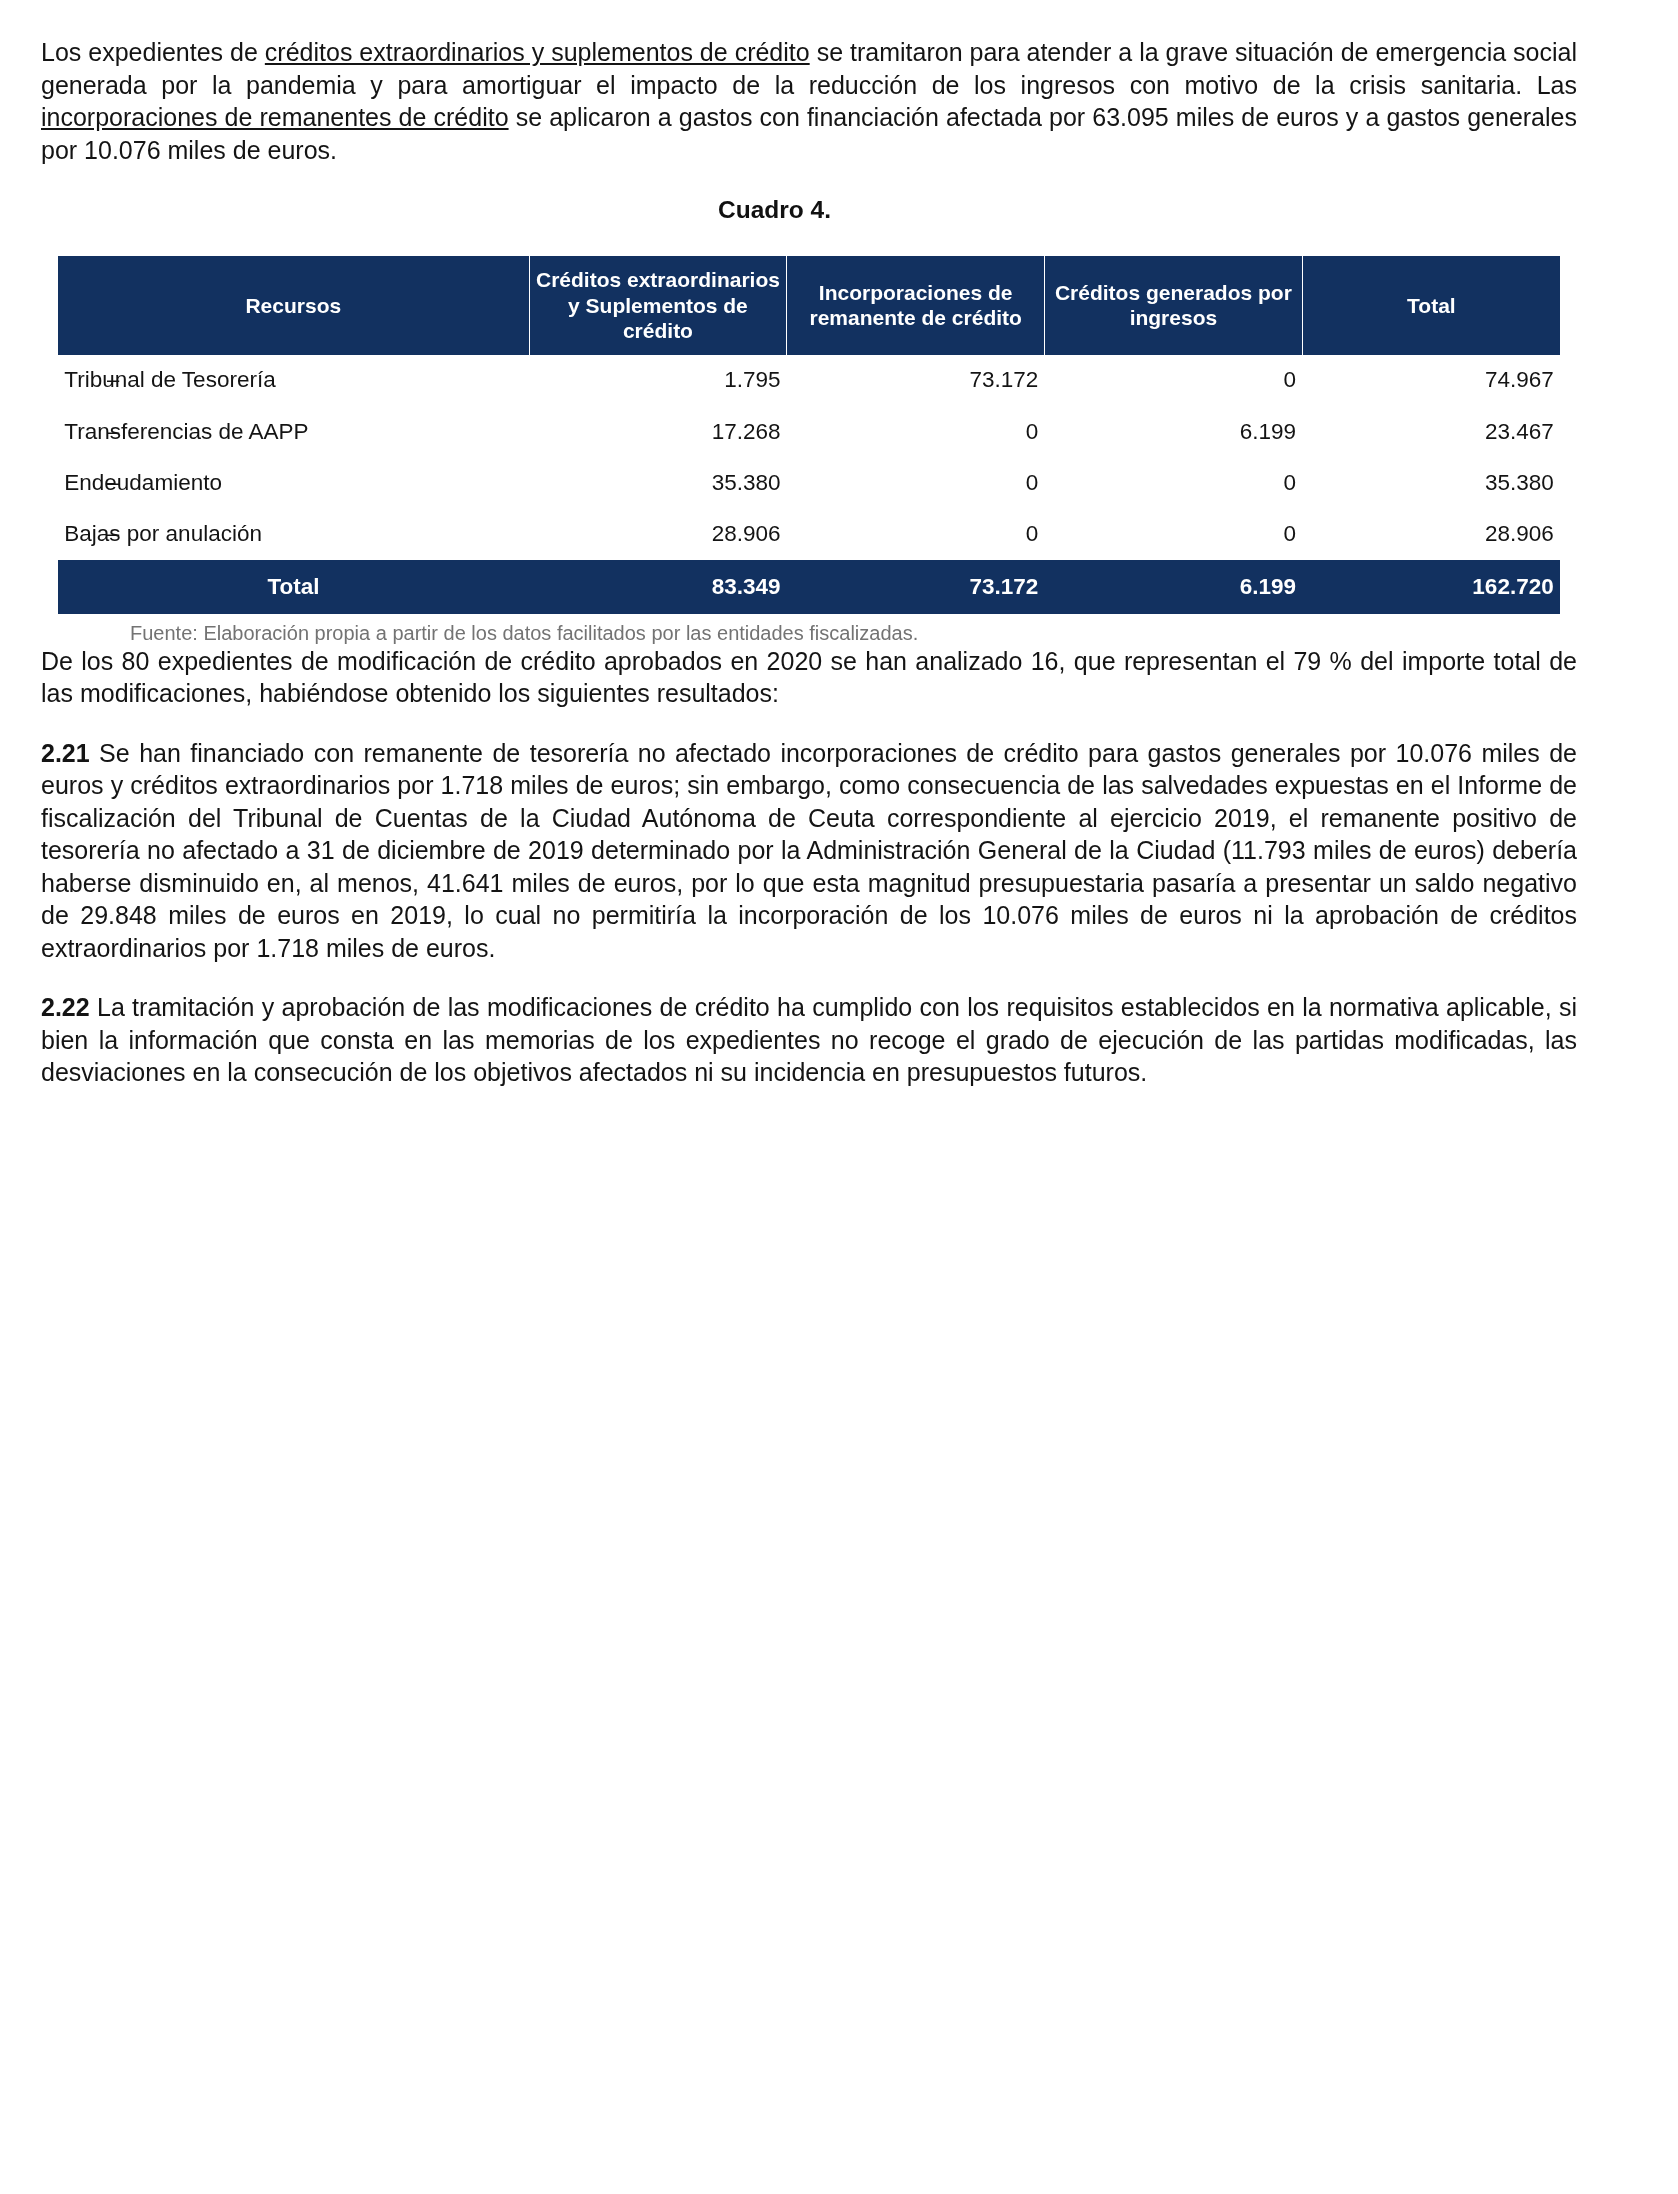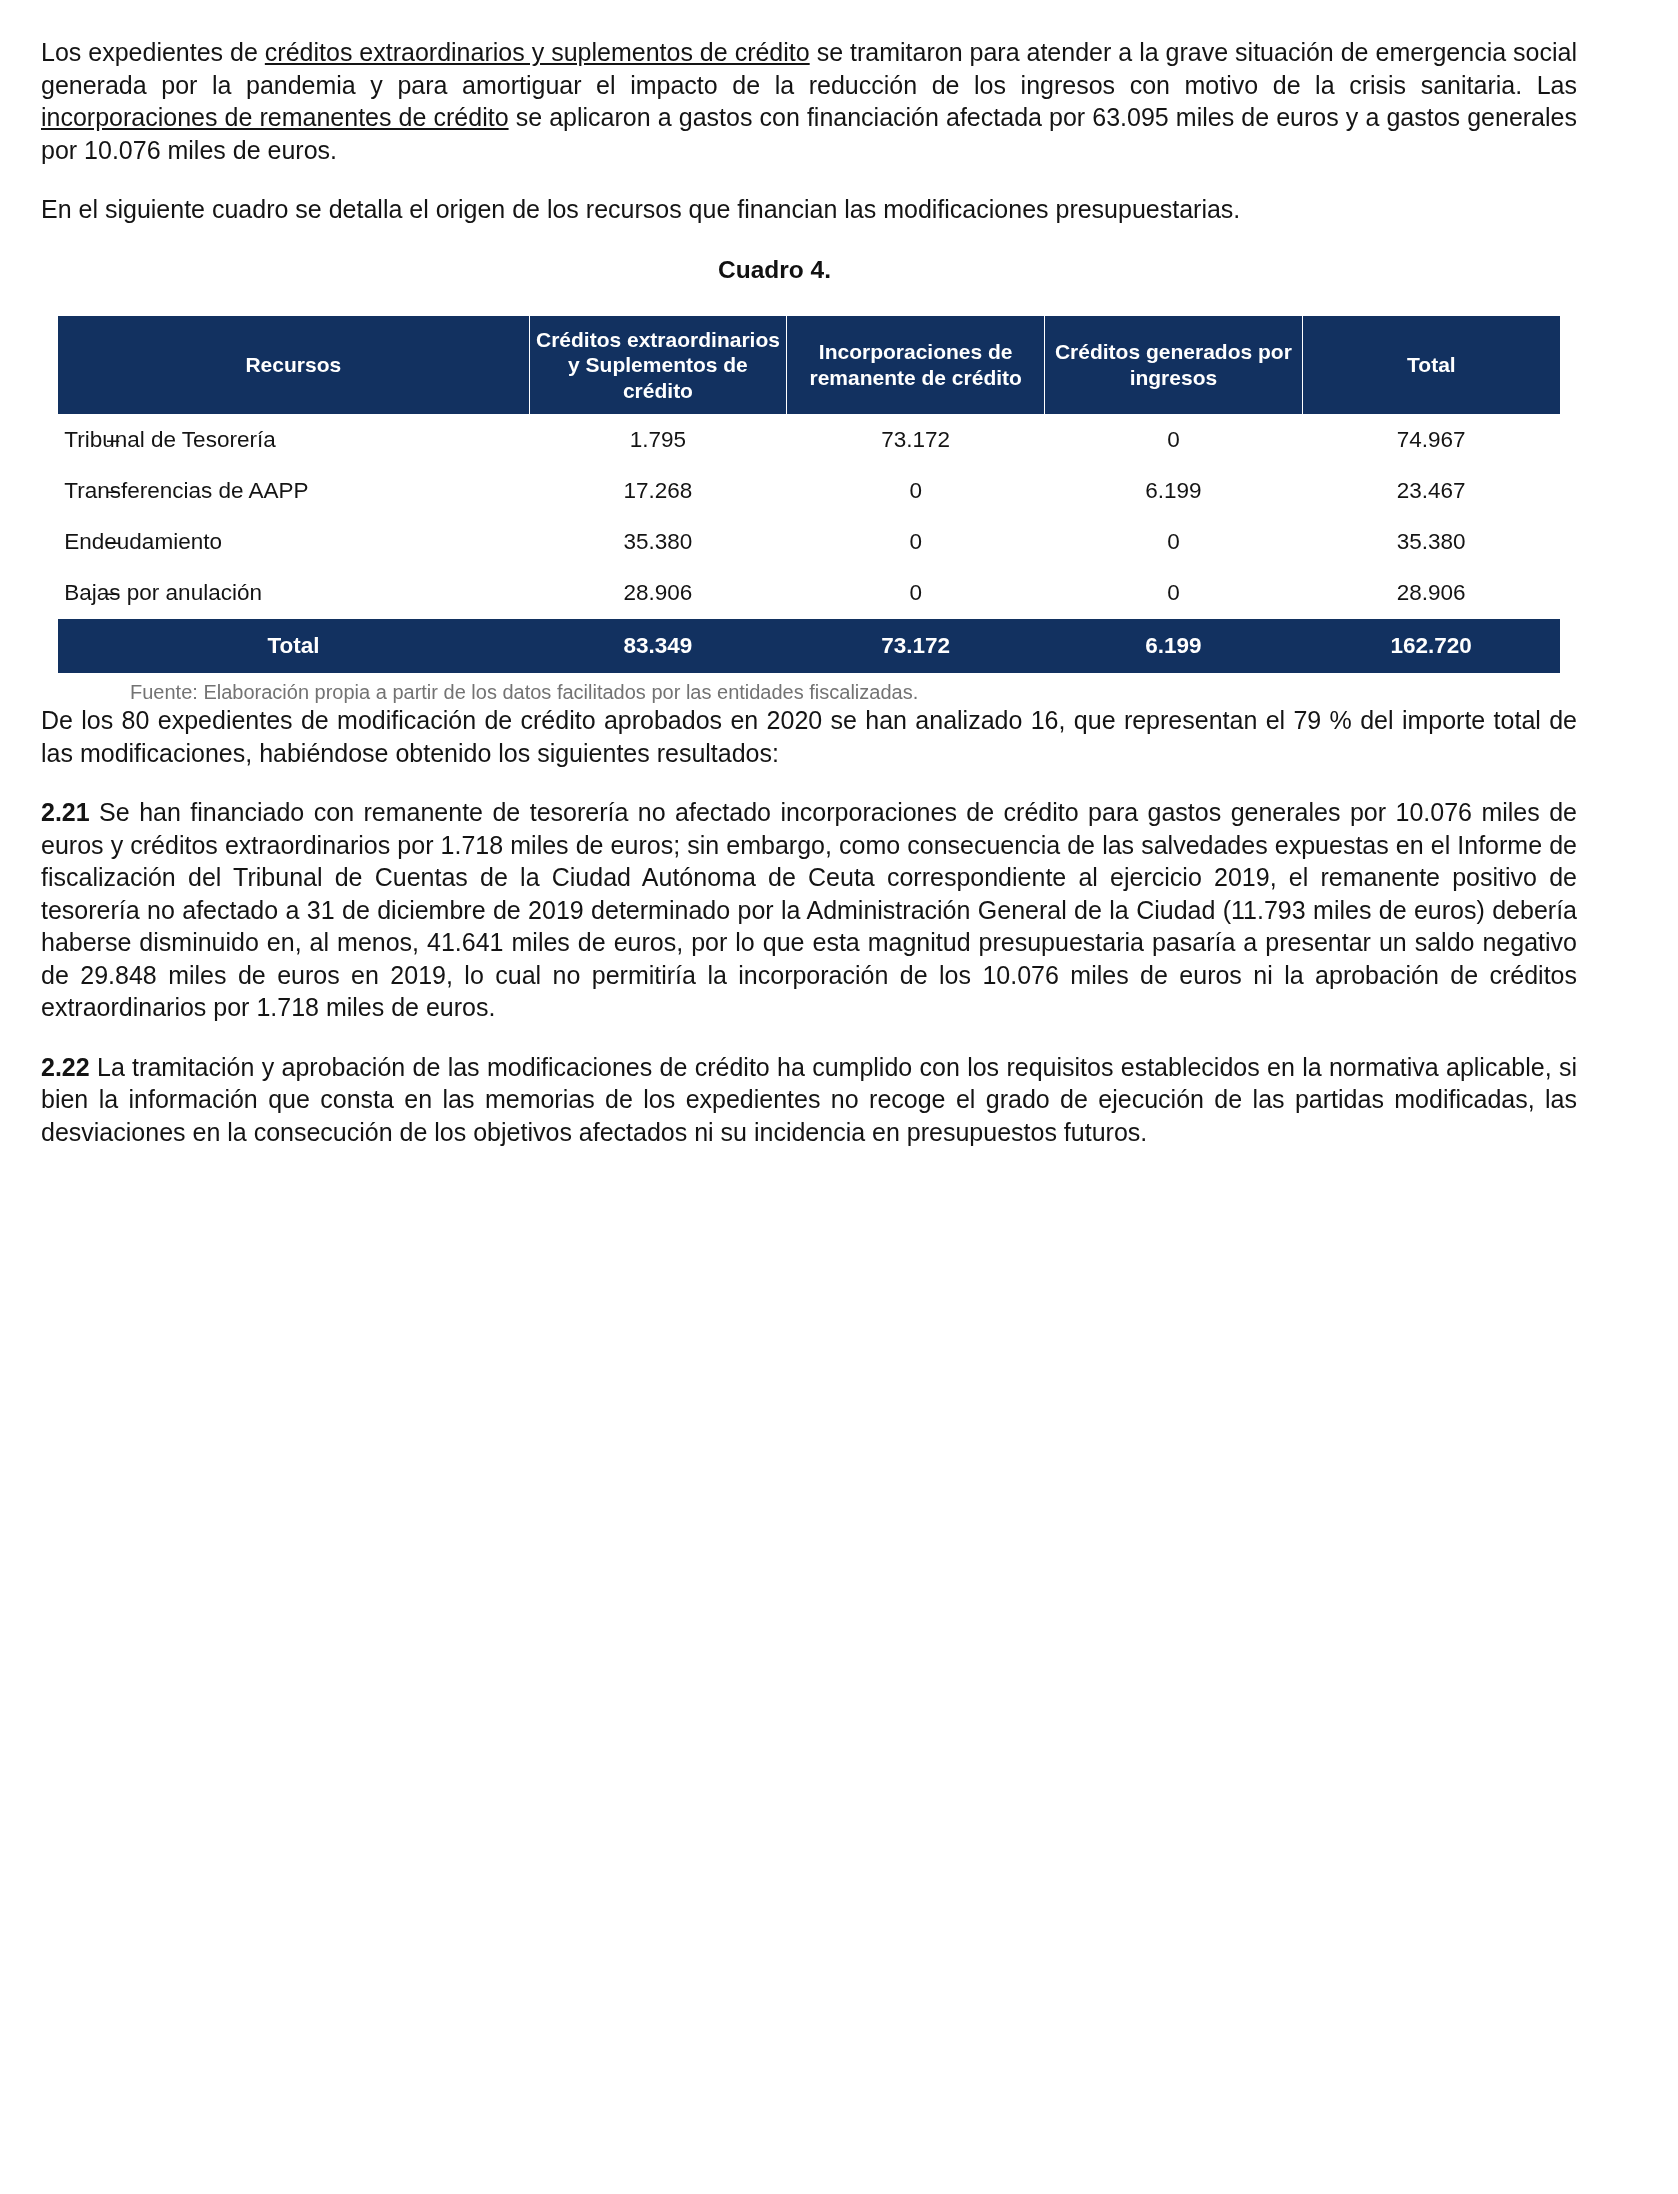--- a/index.html
+++ b/index.html
@@ -100,21 +100,21 @@
   }
   td.rowlabel .dash {
     position: absolute;
     left: 49px;
     top: 50%;
     transform: translateY(-50%);
     font-size: 22px;
     color: #141414;
   }
   td.num {
-    text-align: center;
+    text-align: right;
   }
   tr.total-row td {
     background: #123160;
     color: #ffffff;
     font-weight: bold;
     font-size: 22.5px;
     padding: 14.2px 6.3px;
   }
   tr.total-row td.rowlabel {
     text-align: center;
@@ -129,21 +129,20 @@
     margin-top: 35px;
   }
 </style>
 </head>
 <body>
 
 <div class="page">
 
   <p class="para"><span>Los expedientes de </span><span class="u">créditos extraordinarios y suplementos de crédito</span><span> se tramitaron para atender a la grave situación de emergencia social generada por la pandemia y para amortiguar el impacto de la reducción de los ingresos con motivo de la crisis sanitaria. Las </span><span class="u">incorporaciones de remanentes de crédito</span><span> se aplicaron a gastos con financiación afectada por 63.095 miles de euros y a gastos generales por 10.076 miles de euros.</span></p>
 
-  <p class="para tight">En el siguiente cuadro se detalla el origen de los recursos que financian las modificaciones presupuestarias.</p>
 
   <div class="table-block">
 
     <div class="cuadro-title">
       <span class="label">Cuadro 4.</span>
     </div>
 
 
     <table class="fin">
       <thead>

